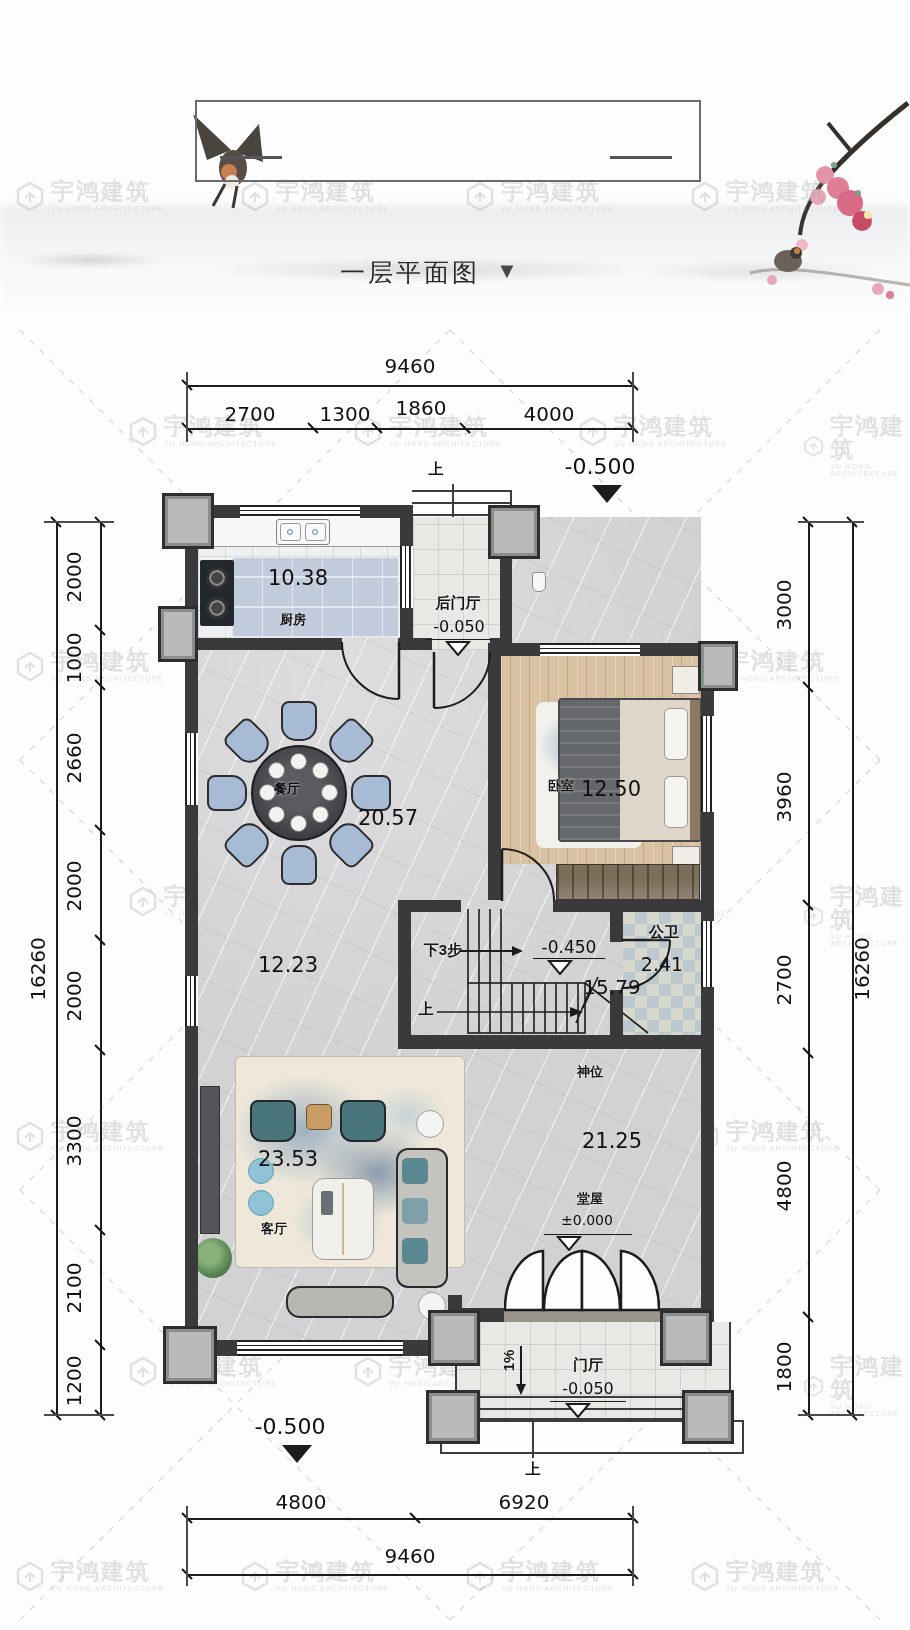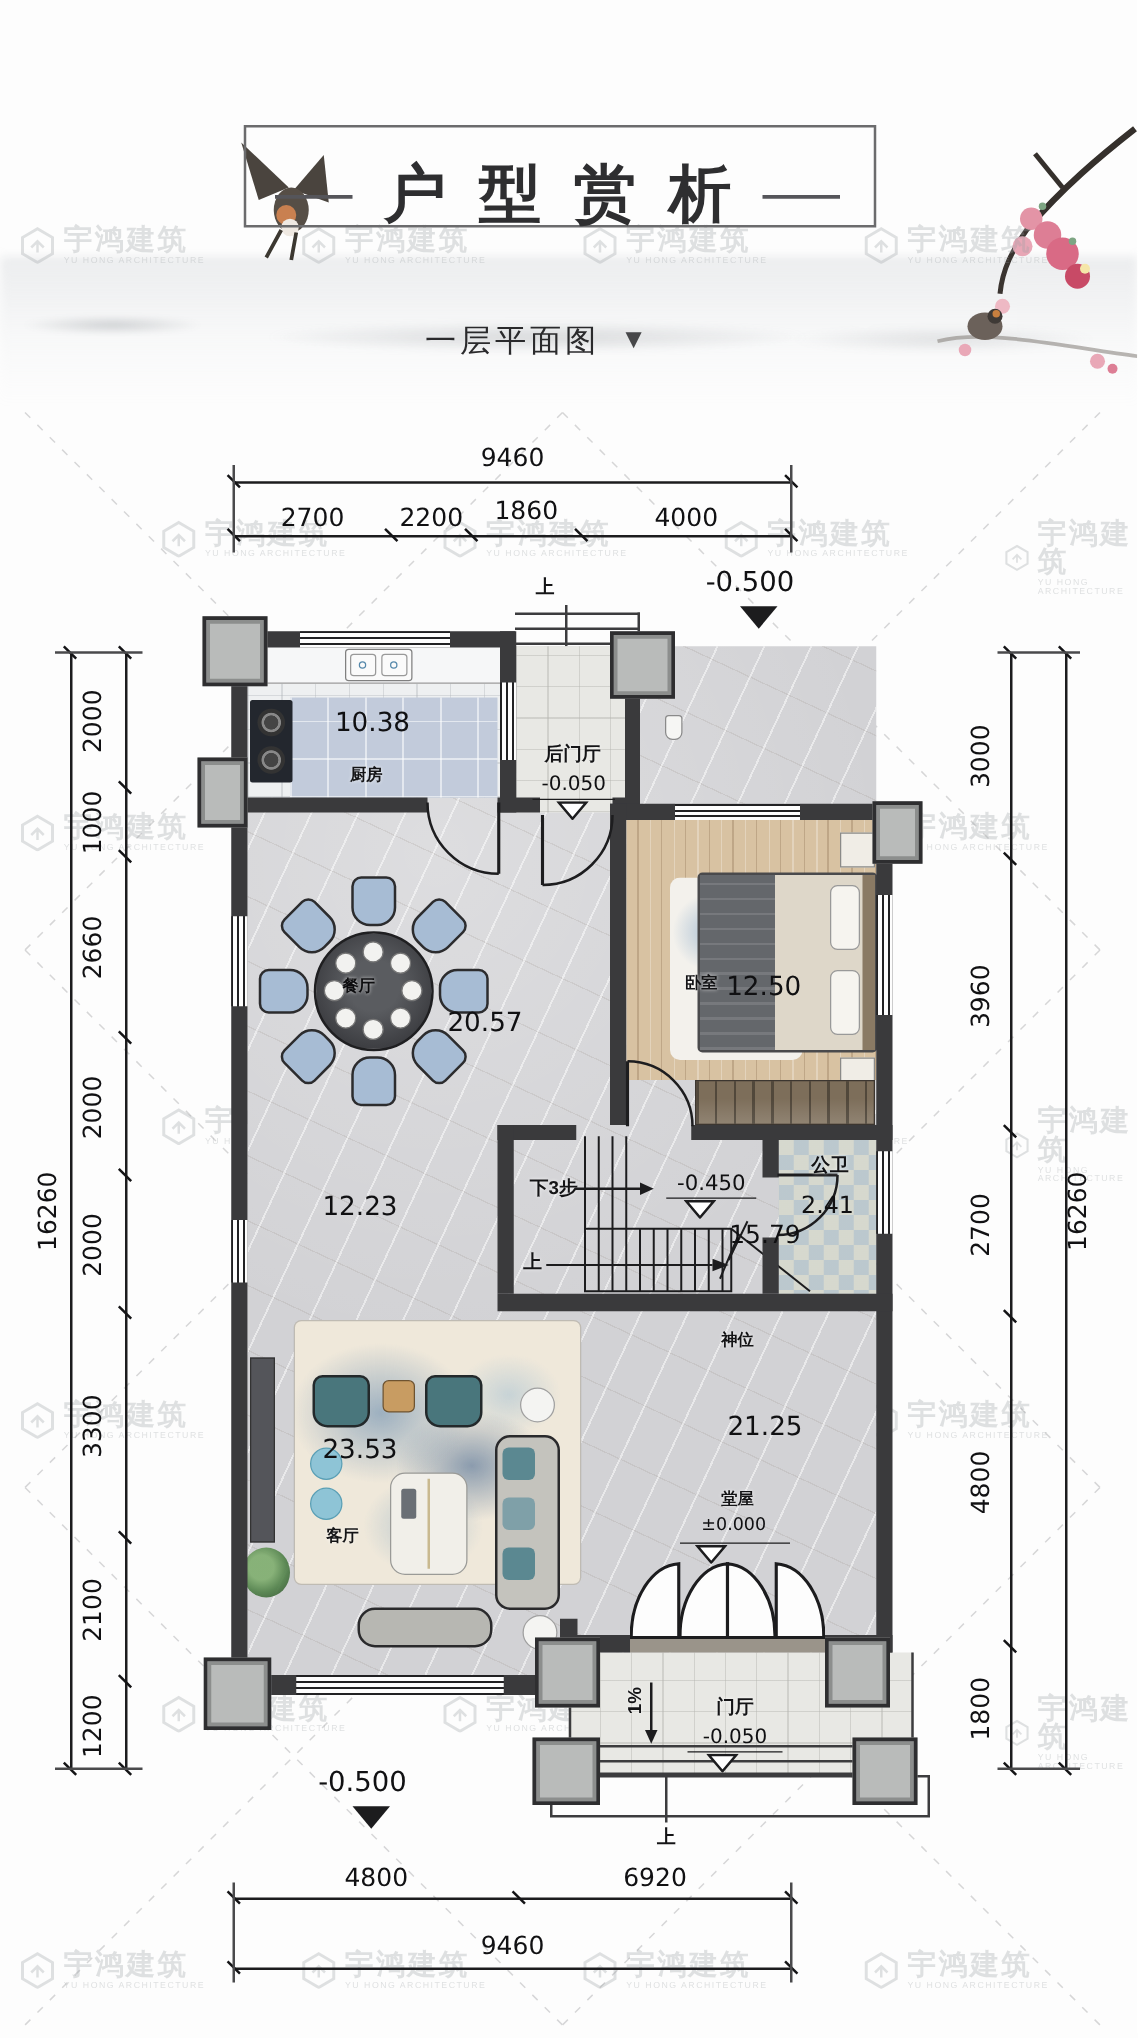--- a/index.html
+++ b/index.html
@@ -419,21 +419,20 @@
       <path d="M10,17 L15,12 L20,17 M15,12 V21" stroke="currentColor" stroke-width="2" fill="none"></path>
     </svg>
     <div>
       <div class="wm-cn">宇鸿建筑</div>
       <div class="wm-en">YU HONG ARCHITECTURE</div>
     </div>
   </div>
     </div>
 
   <div class="title-box" style="left:195px;top:100px;width:502px;height:78px;"></div>
-  <div class="page-title" style="left:195px;top:122px;width:502px;padding-left:26px;box-sizing:border-box;">户型赏析</div>
   <div class="deco-line" style="left:220px;top:156px;width:62px;height:2.5px;"></div>
   <div class="deco-line" style="left:610px;top:156px;width:62px;height:2.5px;"></div>
   <div class="subtitle" style="left:330px;top:256px;width:160px;">一层平面图</div>
   <div class="subtitle-marker" style="left:496px;top:258px;">▼</div>
 
   <div class="dl" style="left:187px;top:385px;width:446px;height:1.6px;"></div>
   <div class="dl" style="left:187px;top:428px;width:446px;height:1.6px;"></div>
   <div class="dl" style="left:187px;top:1518px;width:446px;height:1.6px;"></div>
   <div class="dl" style="left:187px;top:1574px;width:446px;height:1.6px;"></div>
   <div class="dl" style="left:56px;top:522px;width:1.6px;height:893px;"></div>
@@ -470,21 +469,21 @@
       <div class="tk" style="left: 801px; top: 904px; width: 14px; height: 2px;"></div>
       <div class="tk" style="left: 801px; top: 1052px; width: 14px; height: 2px;"></div>
       <div class="tk" style="left: 801px; top: 1316px; width: 14px; height: 2px;"></div>
       <div class="tk" style="left: 801px; top: 1414px; width: 14px; height: 2px;"></div>
       <div class="tk" style="left: 845px; top: 521px; width: 14px; height: 2px;"></div>
       <div class="tk" style="left: 845px; top: 1414px; width: 14px; height: 2px;"></div>
     </div>
 
   <div class="dn" style="left:370px;top:354px;">9460</div>
   <div class="dn" style="left:210px;top:402px;">2700</div>
-  <div class="dn" style="left:305px;top:402px;">2200</div>
+  <div class="dn" style="left:305px;top:402px;">1300</div>
   <div class="dn" style="left:381px;top:396px;">1860</div>
   <div class="dn" style="left:509px;top:402px;">4000</div>
   <div class="dn" style="left:261px;top:1490px;">4800</div>
   <div class="dn" style="left:484px;top:1490px;">6920</div>
   <div class="dn" style="left:370px;top:1544px;">9460</div>
 
   <div class="dnv" style="left:-2px;top:957px;">16260</div>
   <div class="dnv" style="left:34px;top:565px;">2000</div>
   <div class="dnv" style="left:34px;top:646px;">1000</div>
   <div class="dnv" style="left:34px;top:746px;">2660</div>

